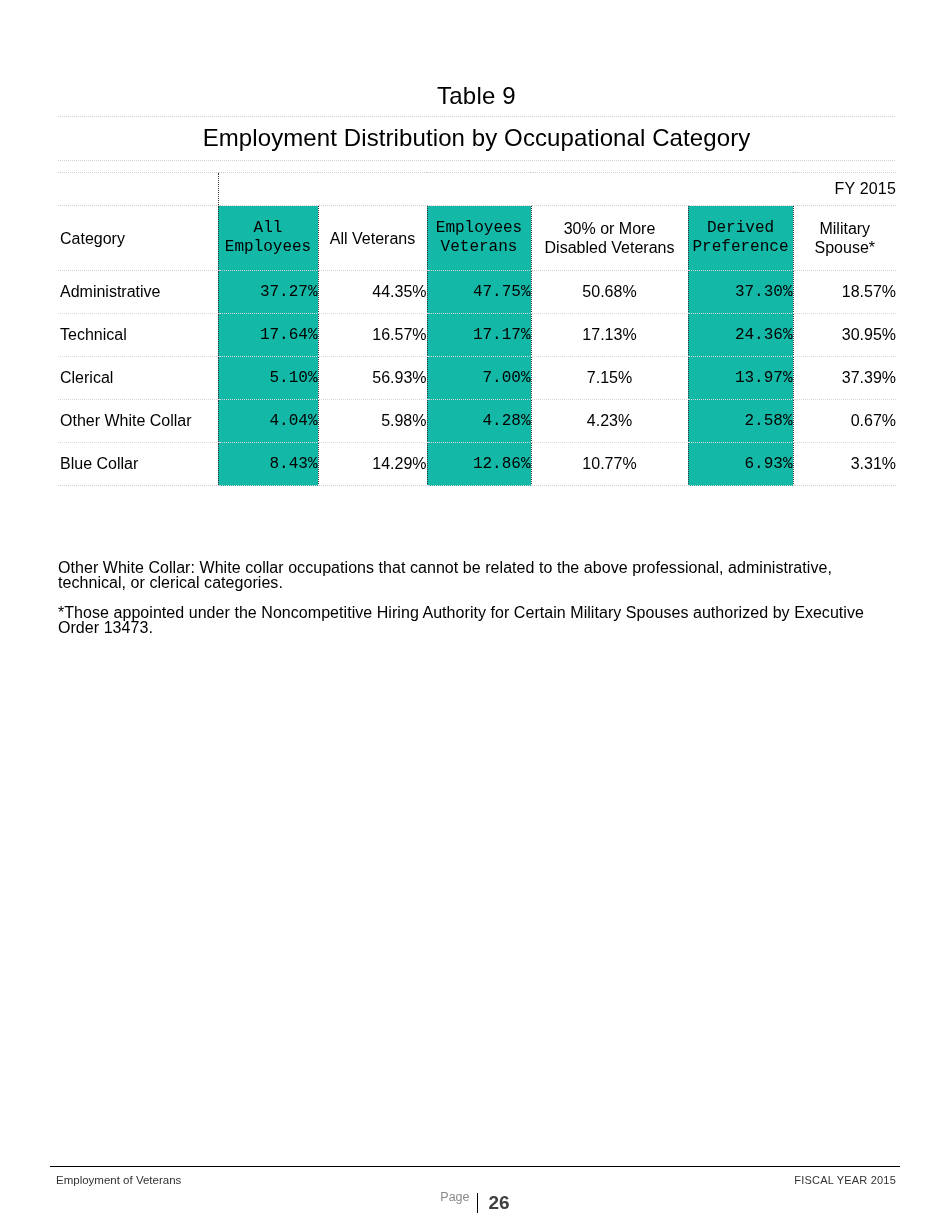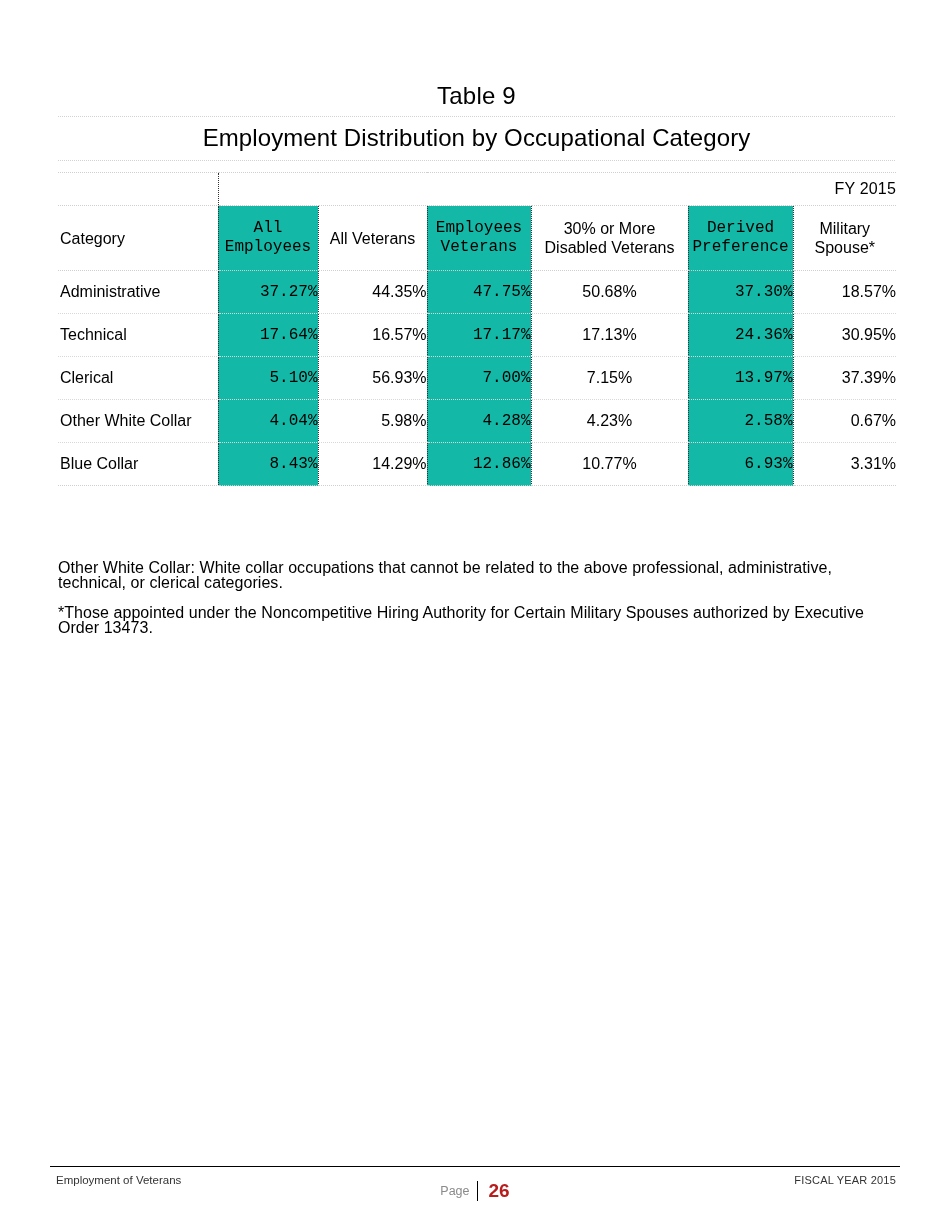--- a/index.html
+++ b/index.html
@@ -177,24 +177,25 @@
     text-align: right;
   }
   .page-word {
     font-size: 12.5px;
     color: #8a8a8a;
     padding-right: 7px;
   }
   .page-num {
     font-size: 19px;
     font-weight: bold;
-    color: #b91c1c;
+    color: #404040;
     padding-left: 11px;
     border-left: 1px solid #000000;
     line-height: 20px;
+    margin-top: 12px;
   }
 </style>
 </head>
 <body>
 
 <div class="page">
 
   <div class="title-block">
     <div class="doc-title">Table 9</div>
     <div class="doc-subtitle">Employment Distribution by Occupational Category</div>

